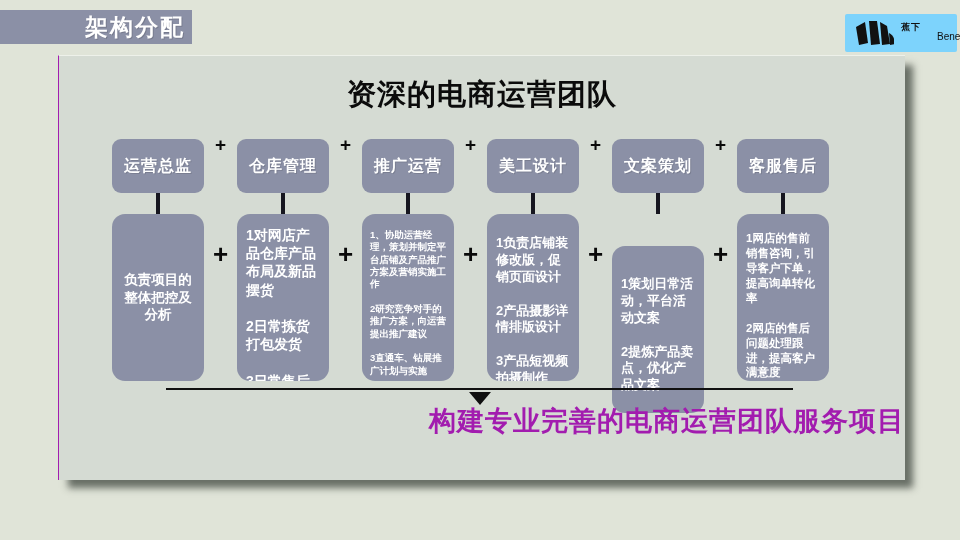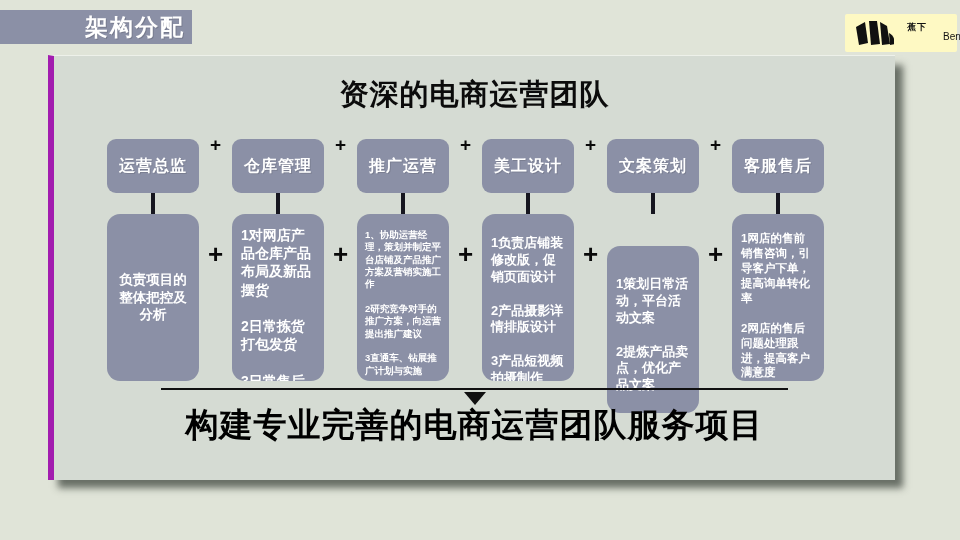--- a/index.html
+++ b/index.html
@@ -21,36 +21,36 @@
     color:#ffffff;
     display:flex;align-items:center;justify-content:flex-end;
     padding-right:7px;box-sizing:border-box;
     font-size:23px;font-weight:bold;letter-spacing:2px;
     text-shadow:1px 1px 0 rgba(0,0,0,.15);
   }
   
   .logo{
     position:absolute;right:3px;top:14px;
     width:112px;height:38px;
-    background:#fef9c3;
-    display:flex;align-items:center;gap:13px;
+    background:#7dd3fc;
+    display:flex;align-items:center;gap:7px;
     padding:0 6px 0 9px;box-sizing:border-box;
     border-radius:2px;
   }
   .logo svg{display:block;}
   .logo-text{display:flex;flex-direction:column;line-height:1.05;color:#111;}
   .logo-cn{font-size:9px;font-weight:bold;letter-spacing:1px;}
   .logo-en{font-size:10px;padding-left:36px;}
   
   .card{
-    position:absolute;left:48px;top:55px;
+    position:absolute;left:58px;top:55px;
     width:847px;height:425px;
     background:var(--card-bg,#d5dbd3);
     border-top:1px solid #eef1ea;
-    border-left:6px solid #a21caf;
+    border-left:1px solid #a21caf;
     box-shadow:9px 9px 7px -1px rgba(84,91,82,.85);
     box-sizing:border-box;
   }
   .card-title{
     position:absolute;top:19px;left:0;width:100%;
     text-align:center;
     font-size:29px;font-weight:bold;color:#0b0b0b;
     letter-spacing:1px;
   }
   
@@ -104,22 +104,22 @@
   }
   .footer-arrow{
     position:absolute;left:410px;top:336px;
     width:0;height:0;
     border-left:11px solid transparent;
     border-right:11px solid transparent;
     border-top:13px solid #101010;
   }
   .footer-title{
     position:absolute;top:347px;left:0;width:100%;
-    text-align:center;
-    font-size:33px;font-weight:bold;color:#000000;
+    text-align:right;
+    font-size:27px;font-weight:bold;color:#a21caf;
     letter-spacing:1px;
   }
 </style>
 </head>
 <body>
 
 <div class="slide" style="--page-bg: #e0e4d8; --card-bg: #d5dbd3; --accent: #8b90a6;">
 
   <div class="banner">
     <span>架构分配</span>

